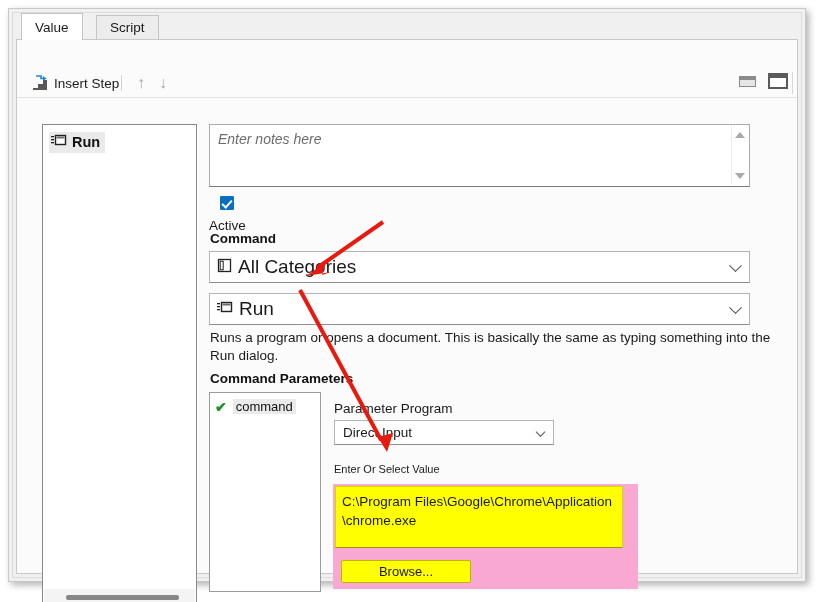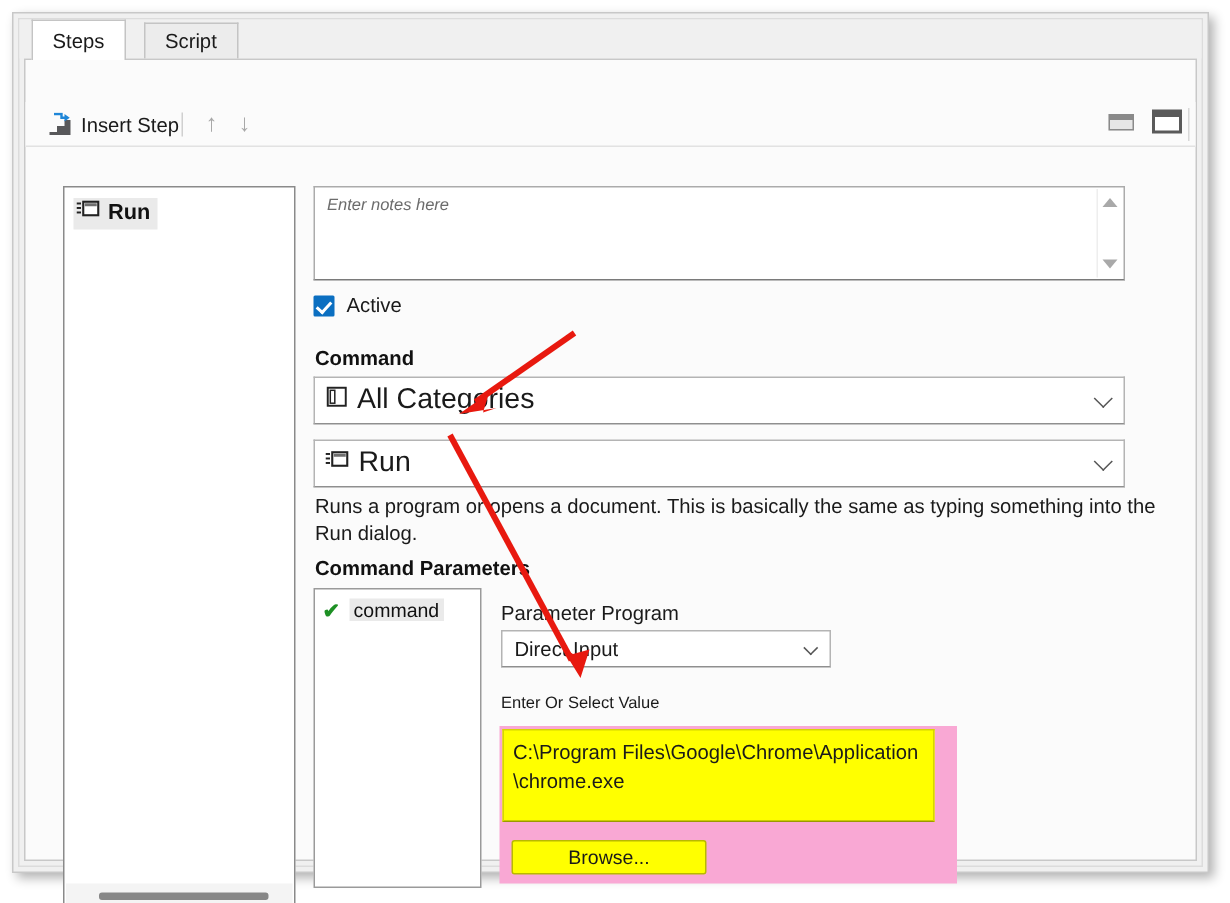--- a/index.html
+++ b/index.html
@@ -159,36 +159,37 @@
   
   .notes {
     position: absolute; left: 0; top: 0;
     width: 541px; height: 63px;
     background: #ffffff;
     border: 1px solid #ababab;
     border-bottom-color: #7a7a7a;
   }
   .notes-ph {
     position: absolute; left: 8px; top: 6px;
-    font-size: 11px; font-style: italic; color: #6c6c6c;
+    font-size: 14px; font-style: italic; color: #6c6c6c;
   }
   .notes-sb {
     position: absolute; right: 1px; top: 1px; bottom: 1px;
     width: 17px; background: #ffffff;
     border-left: 1px solid #eeeeee;
   }
   .sb-arr { position: absolute; left: 3px; width: 0; height: 0; }
   .sb-up { top: 6px; border-left: 5px solid transparent; border-right: 5px solid transparent; border-bottom: 6px solid #a9a9a9; }
   .sb-dn { bottom: 6px; border-left: 5px solid transparent; border-right: 5px solid transparent; border-top: 6px solid #a9a9a9; }
 
   
   .active-row {
     position: absolute; left: 0; top: 72px;
     display: flex; align-items: center; gap: 8px;
     cursor: default;
+    flex-direction: column;
   }
   .cbx {
     width: 14px; height: 14px;
     background: #0b6fc1; border: 1px solid #0b6fc1;
     position: relative; border-radius: 1px;
   }
   .cbx::after {
     content: ""; position: absolute;
     left: 3px; top: 1px; width: 4px; height: 8px;
     border: solid #ffffff; border-width: 0 2px 2px 0;
@@ -312,21 +313,21 @@
   }
 </style>
 </head>
 <body>
 
 <div id="app">
   <div class="window">
     <div class="window-inner">
 
       <div class="tabstrip">
-        <div class="tab active tab-steps">Steps</div>
+        <div class="tab active tab-steps">Value</div>
         <div class="tab tab-script">Script</div>
       </div>
 
       <div class="content">
 
         <div class="toolbar">
           <div class="tb-item tb-insert">
             <span class="ins-icon">
               <svg width="16" height="16" viewBox="0 0 16 16">
                 <path d="M1 13 L6 13 L6 9 L11 9 L11 5 L15 5 L15 15 L1 15 Z" fill="#58585a"></path>

